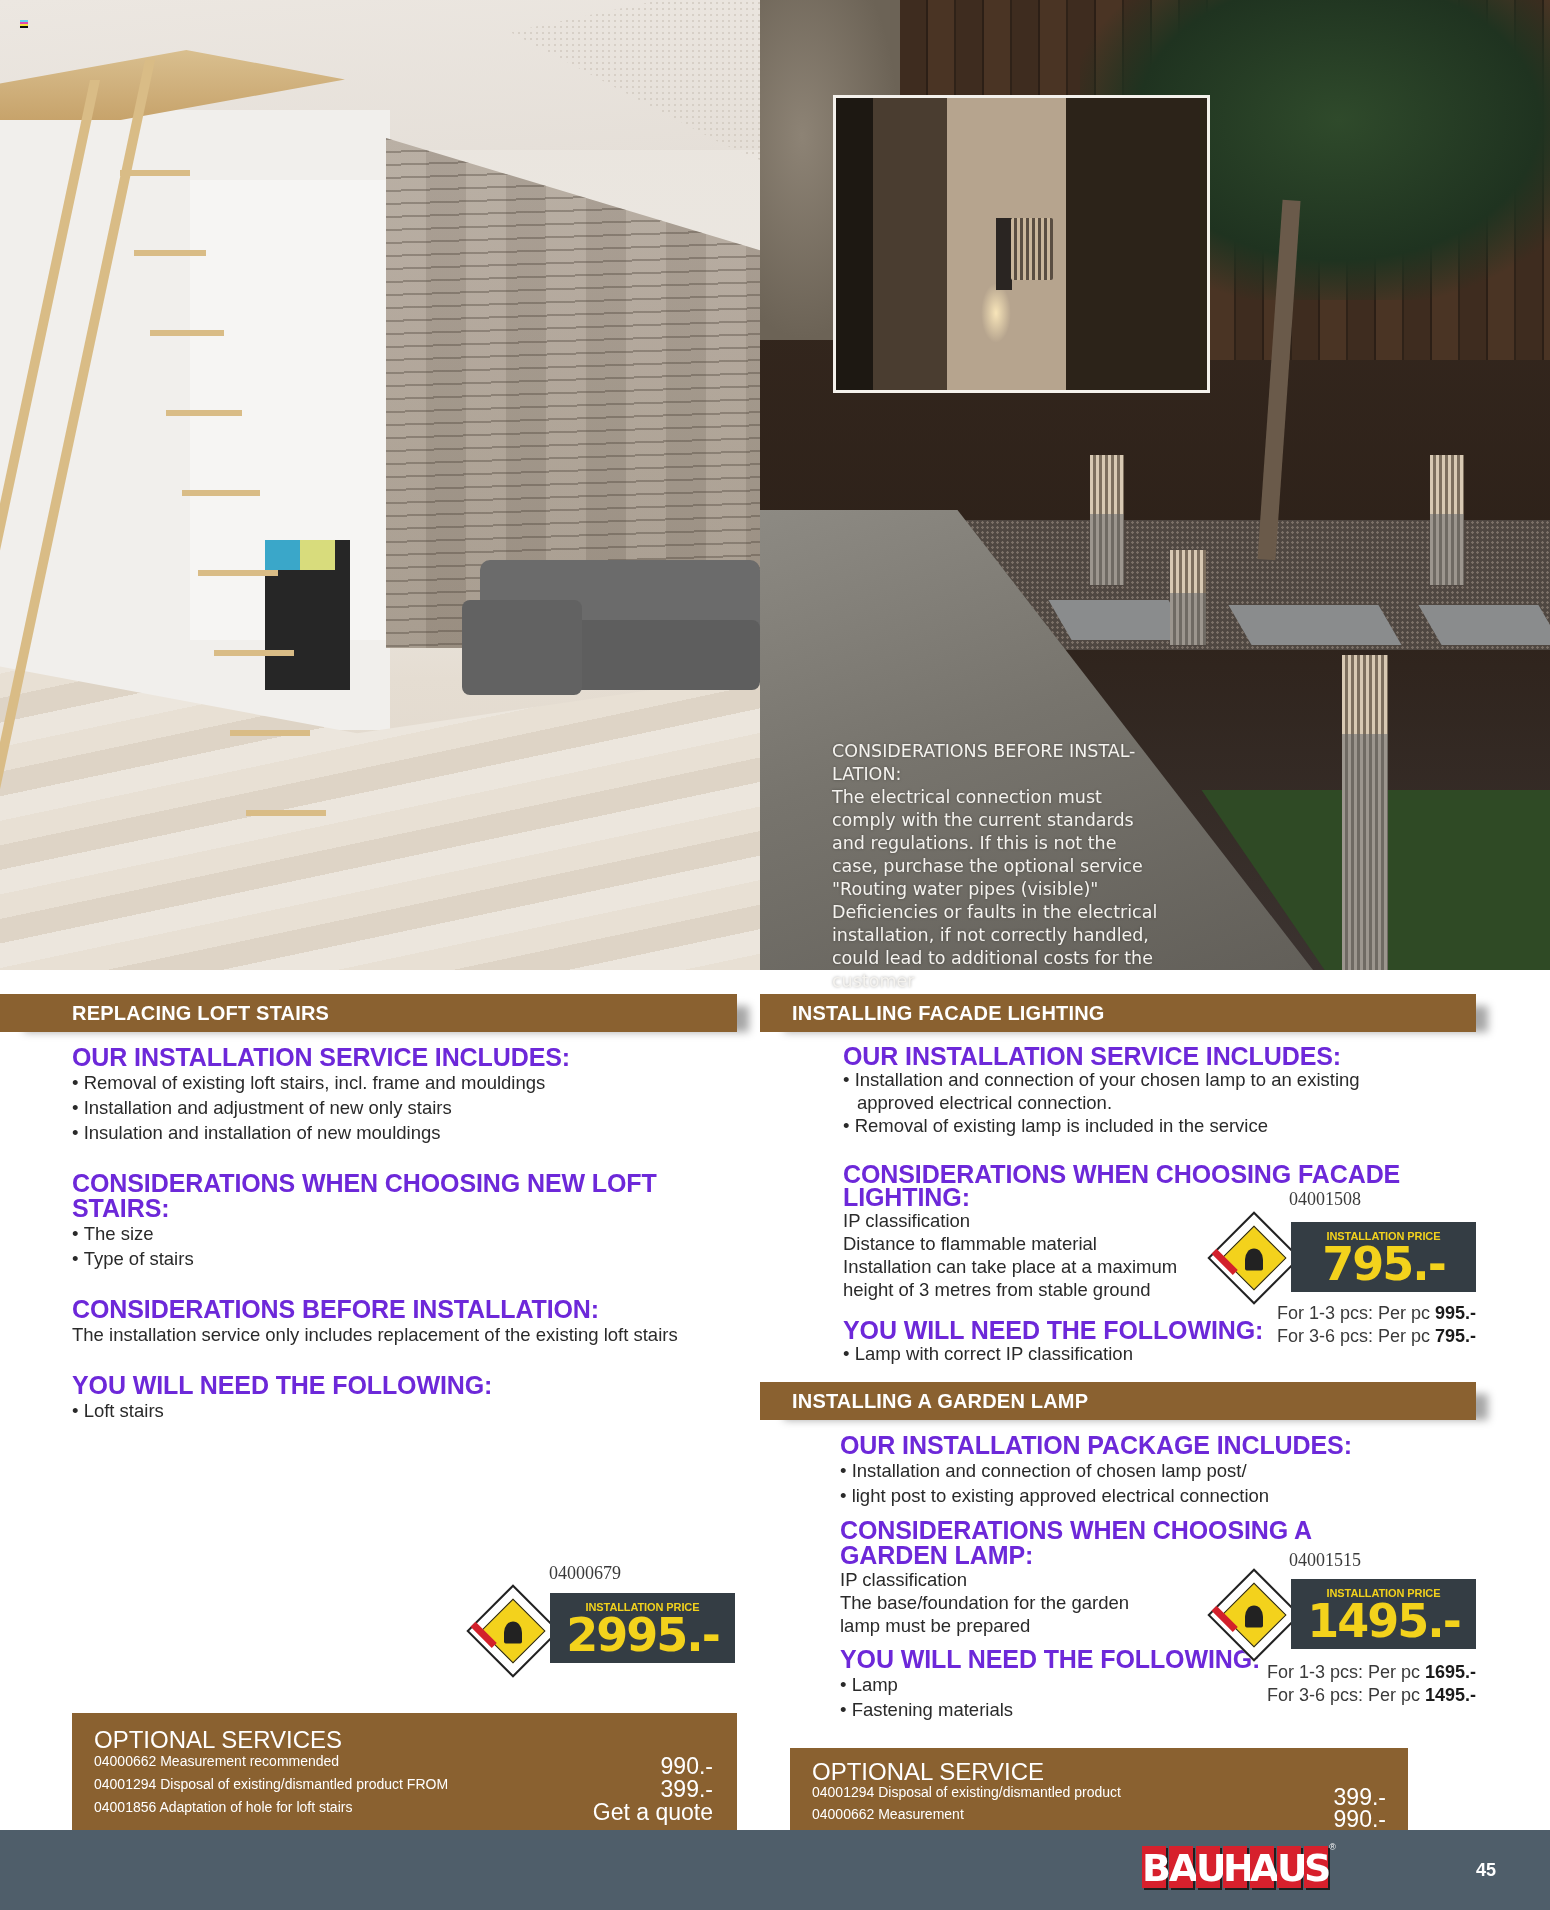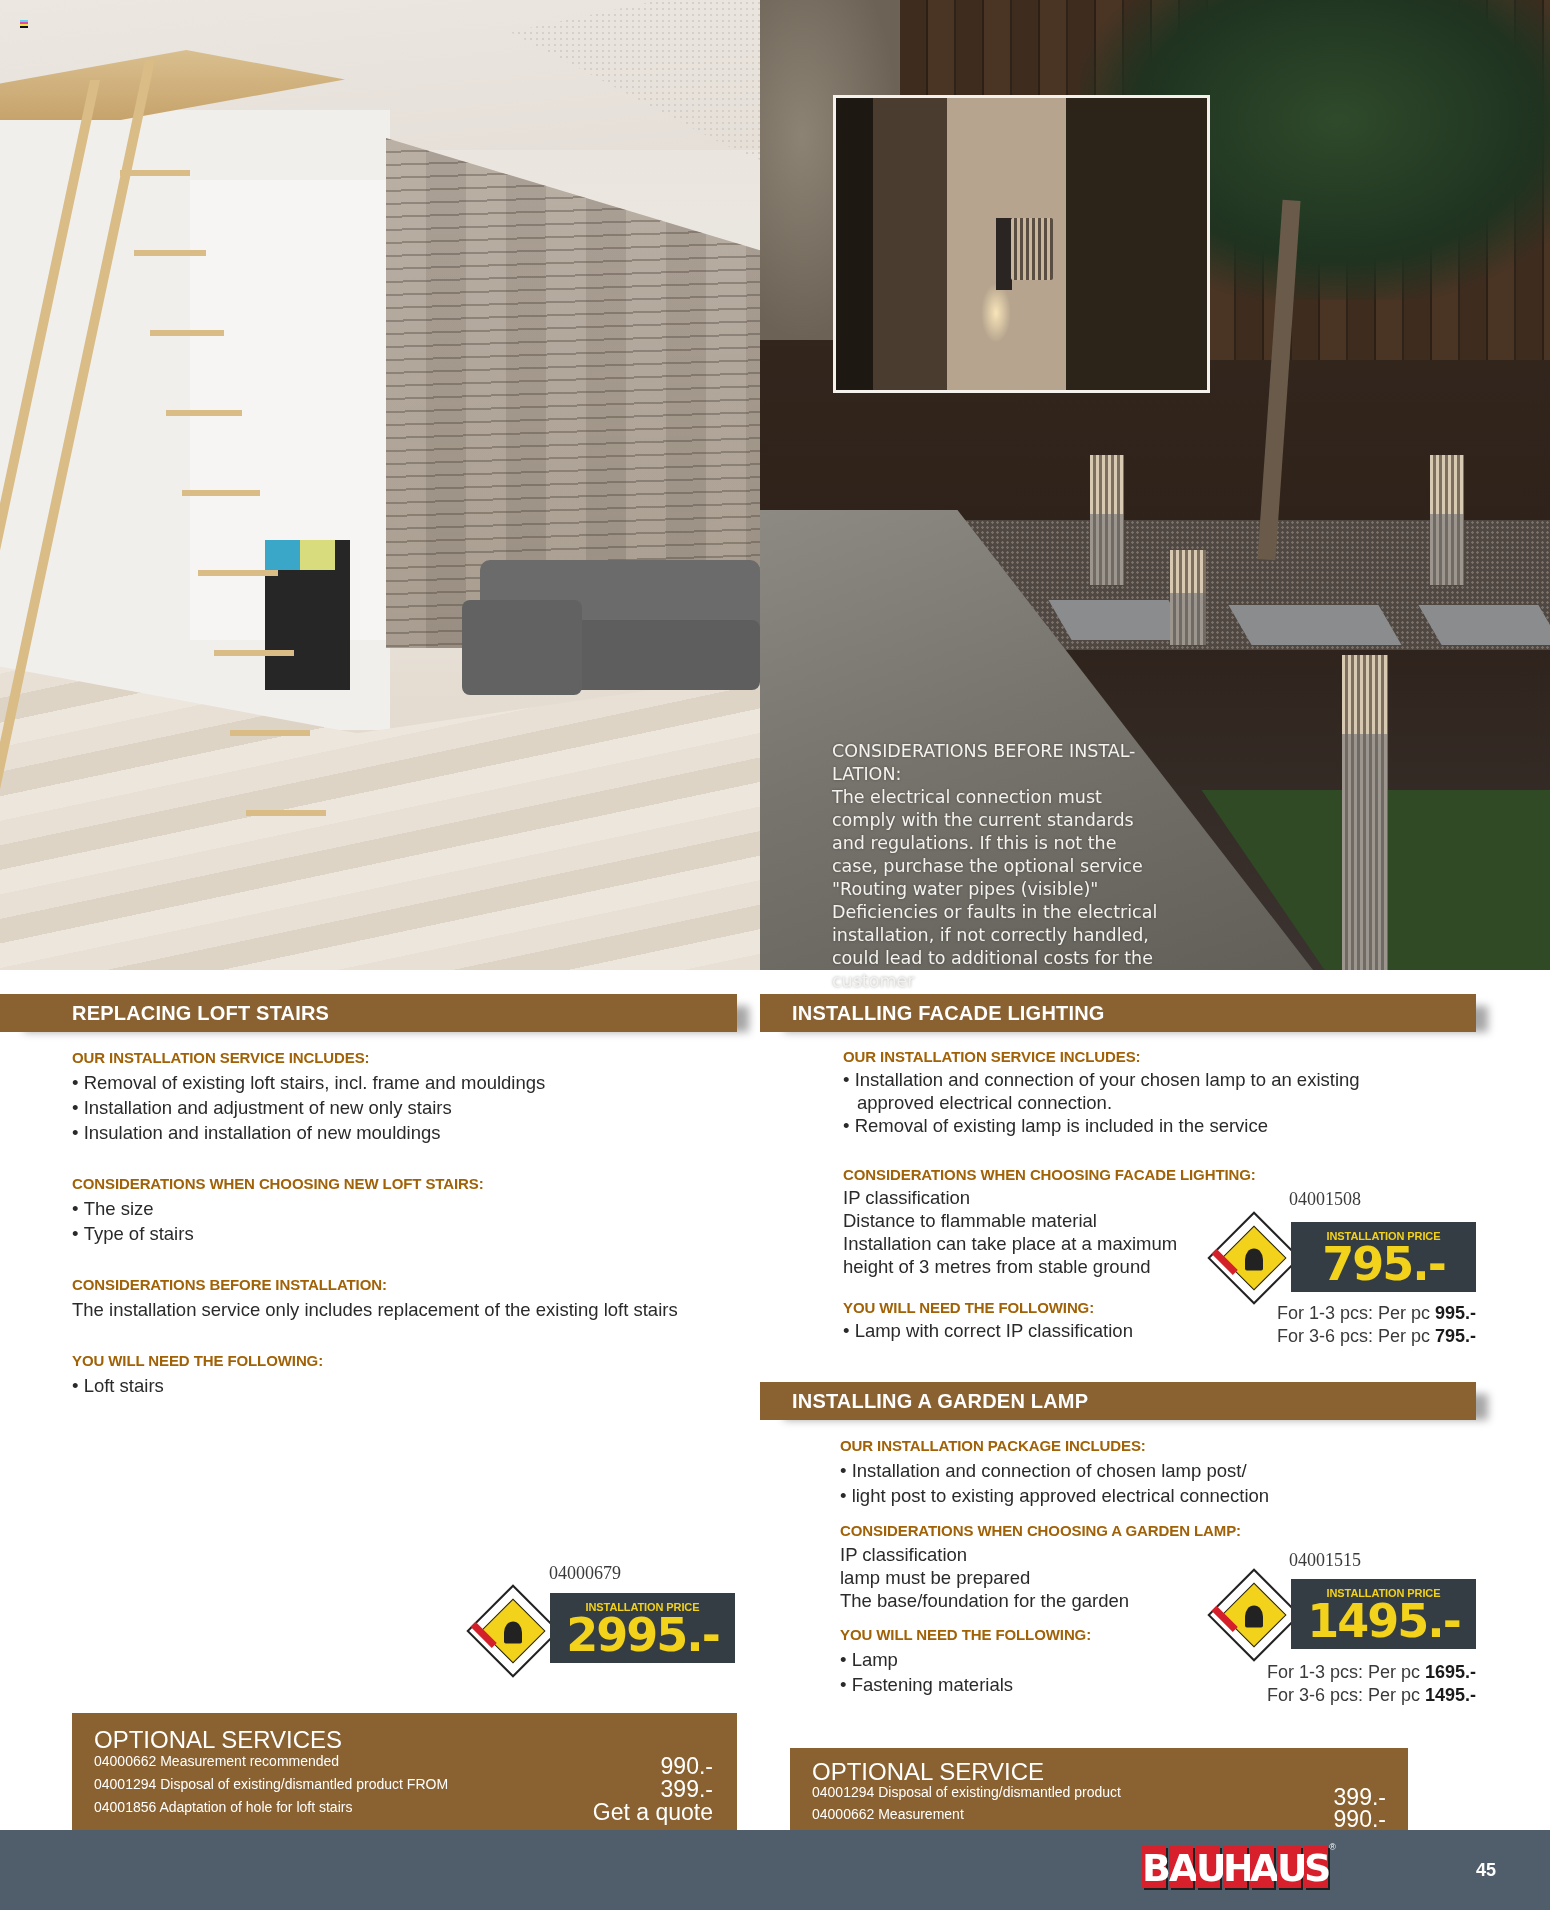--- a/index.html
+++ b/index.html
@@ -76,21 +76,21 @@
   .cmyk i { display: block; height: 2px; }
 
   
   .bar { position: absolute; height: 38px; background: #8a6130; color: #ffffff; font-weight: bold;
     font-size: 20px; line-height: 38px; letter-spacing: .2px; box-shadow: 18px 6px 8px -6px rgba(0,0,0,.35); }
   .bar span { position: absolute; left: 72px; }
   .bar.right span { left: 32px; }
 
   
   .block { position: absolute; font-size: 18.5px; line-height: 25px; color: #2a2a2a; }
-  .block .hd { font-weight: bold; font-size: 15px; color: #a16207; letter-spacing: -.1px; }
+  .block .hd { font-weight: bold; font-size: 25px; color: #6d28d9; letter-spacing: -.1px; }
   .block .li { padding-left: 0; }
   .block .li::before { content: "\2022\00a0"; }
   .block .cont { padding-left: 14px; }
   .gap { height: 26px; }
   .gap-s { height: 18px; }
 
   
   .art-no { position: absolute; font-size: 18px; color: #3a3a3a; font-family: Liberation Serif, serif; }
   .price-box { position: absolute; width: 185px; height: 70px; background: #343d44; text-align: center; }
   .price-box .lbl { display: block; color: #f3d21c; font-size: 11px; font-weight: bold; margin-top: 8px; letter-spacing: -.1px; }
@@ -282,22 +282,22 @@
   <span>INSTALLING A GARDEN LAMP</span>
 </div>
 
 <div class="block" style="left:840px;top:1433px;width:560px;">
   <div class="hd">OUR INSTALLATION PACKAGE INCLUDES:</div>
   <div class="li">Installation and connection of chosen lamp post/</div>
   <div class="li">light post to existing approved electrical connection</div>
   <div class="gap-s" style="height:10px"></div>
   <div class="hd">CONSIDERATIONS WHEN CHOOSING A GARDEN LAMP:</div>
   <div style="line-height:23px">IP classification</div>
+  <div style="line-height:23px">The base/foundation for the garden</div>
   <div style="line-height:23px">lamp must be prepared</div>
-  <div style="line-height:23px">The base/foundation for the garden</div>
   <div class="gap-s" style="height:10px"></div>
   <div class="hd">YOU WILL NEED THE FOLLOWING:</div>
   <div class="li">Lamp</div>
   <div class="li">Fastening materials</div>
 </div>
 
 <div class="art-no" style="left:1289px;top:1550px;">04001515</div>
 <div class="seal" style="left:1221px;top:1582px;">
   <div class="seal-inner">
       <div class="seal-fig"></div>

